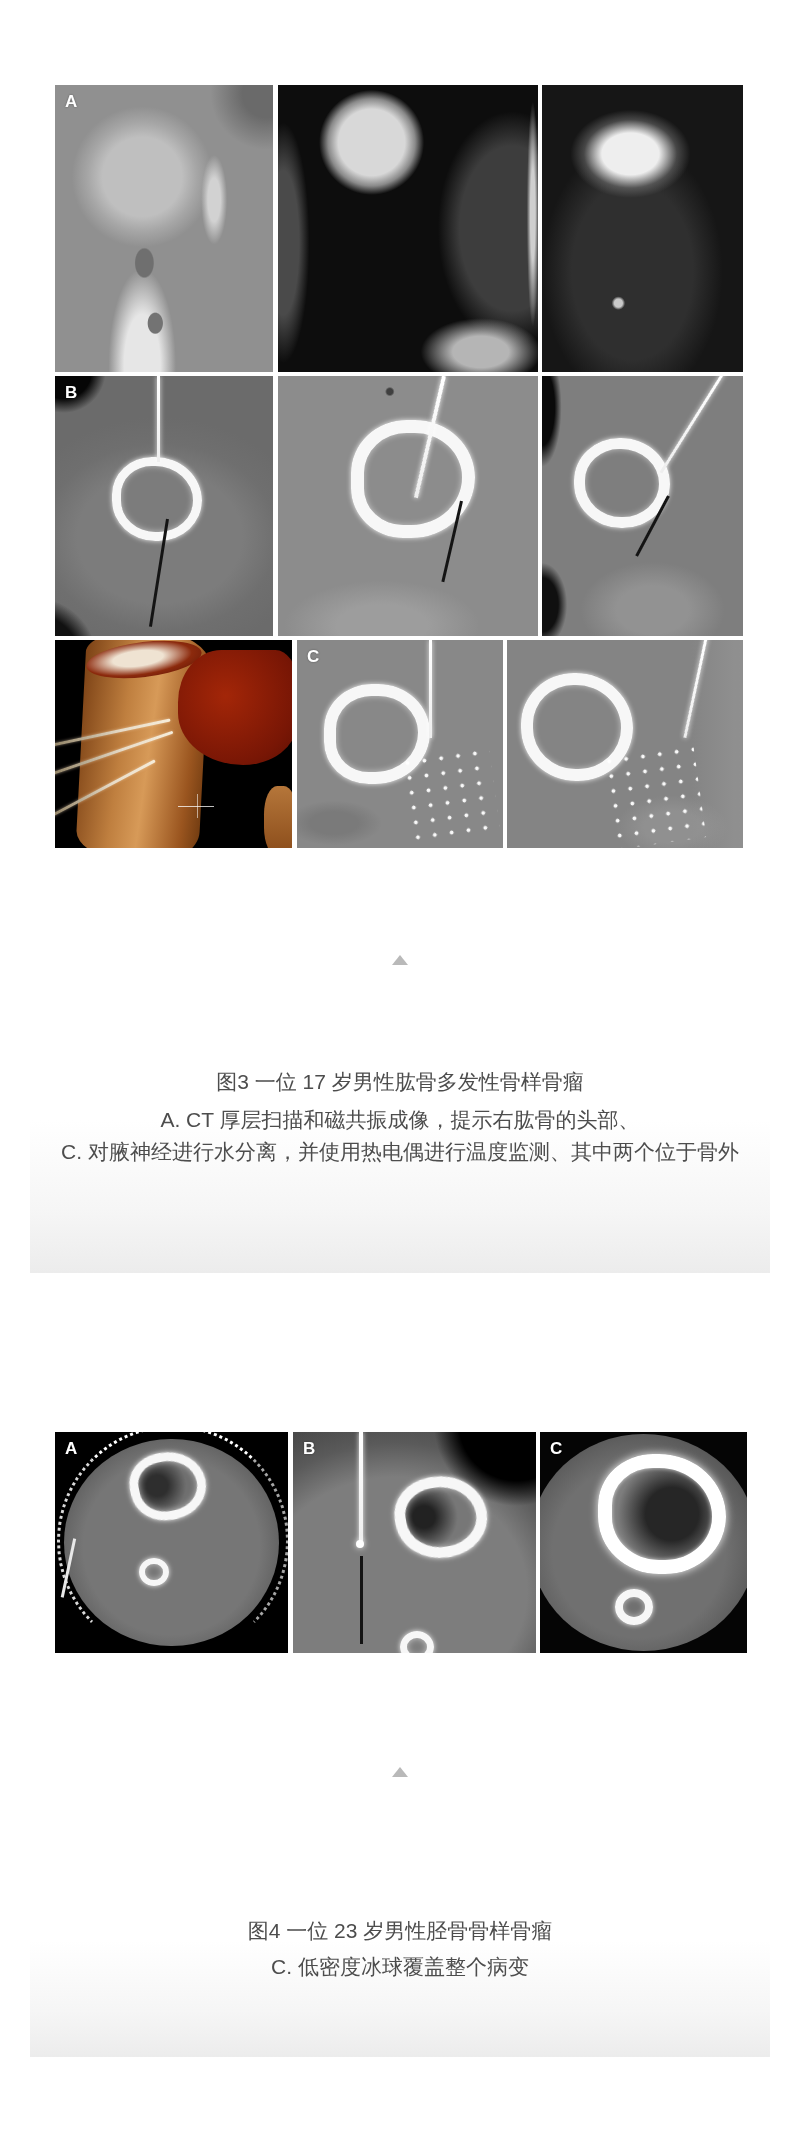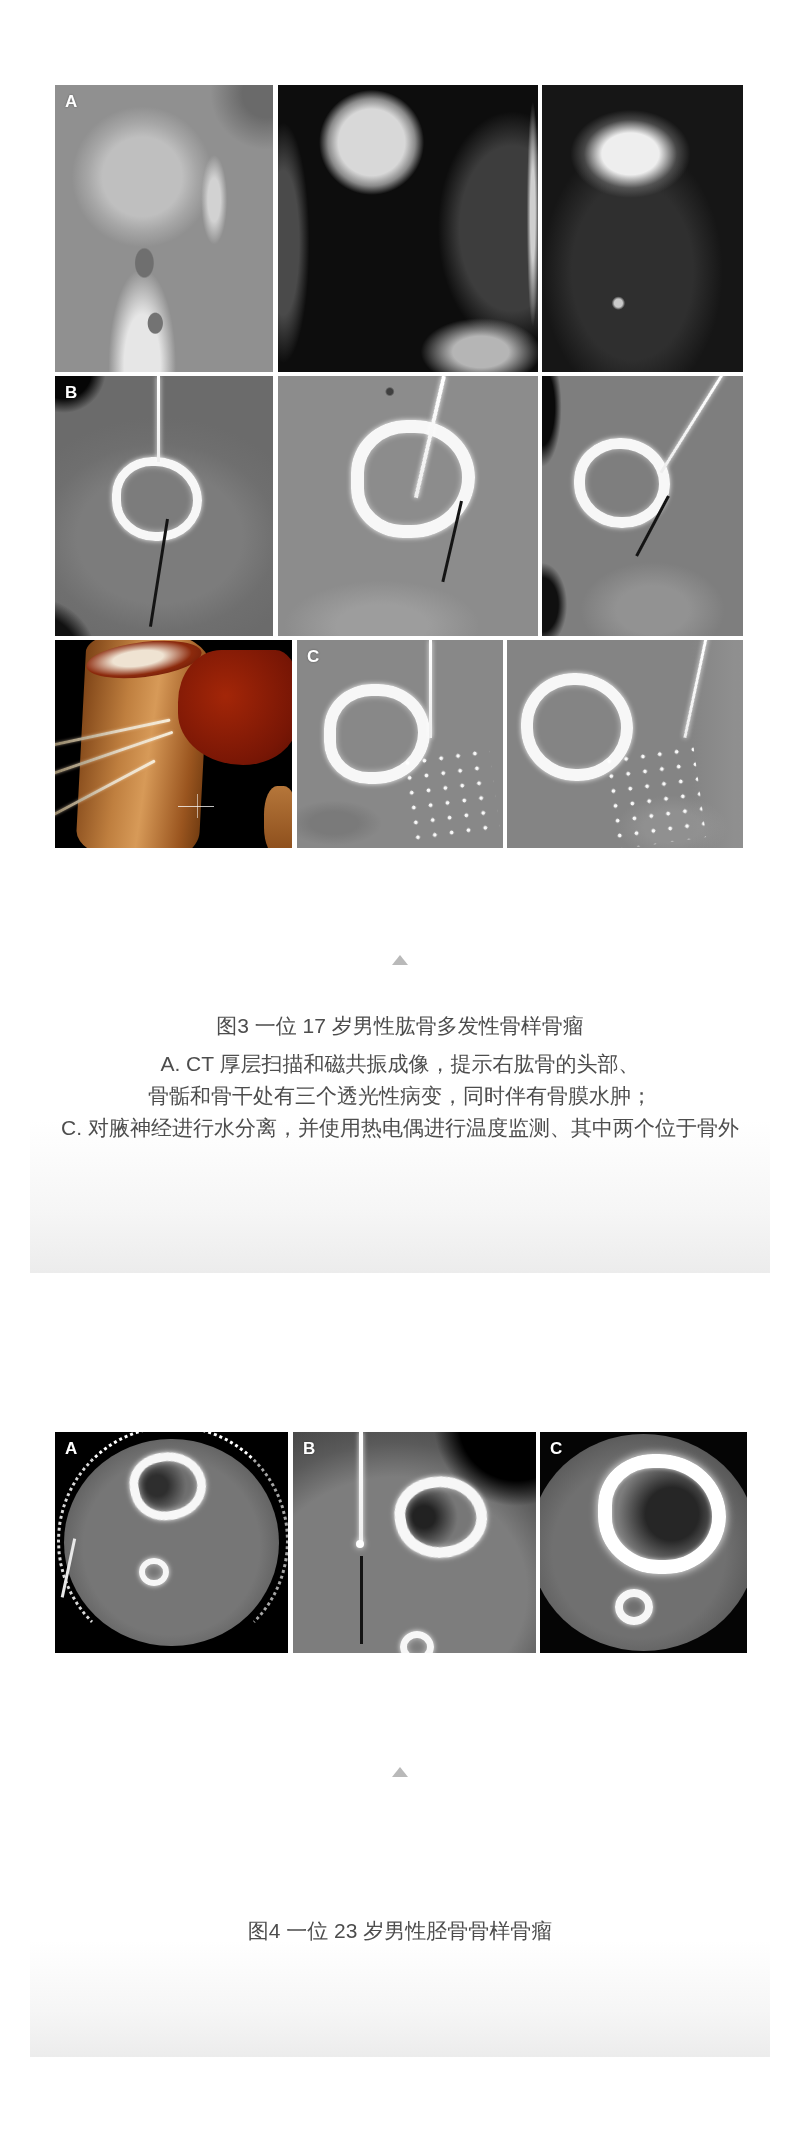--- a/index.html
+++ b/index.html
@@ -112,21 +112,21 @@
     background:radial-gradient(circle at 60% 50%,#262626 0 35%,#7d7d7d 72%);
     box-shadow:0 0 8px rgba(255,255,255,.9), inset 0 0 4px rgba(255,255,255,.7);filter:blur(.3px);}
 
   
   .tri{position:absolute;width:0;height:0;border-left:8px solid transparent;
        border-right:8px solid transparent;border-bottom:10px solid #b9b9b9;}
   .tri1{left:392px;top:955px;}
   .tri2{left:392px;top:1767px;}
   .caption{position:absolute;left:0;width:800px;text-align:center;color:#4d4d4d;
            font-size:21px;line-height:32px;}
-  .caption3{top:1010px;}
+  .caption3{top:1066px;}
   .caption4{top:1913px;line-height:36px;}
   .cap-title{display:block;}
   .caption3 .cap-line:first-of-type{margin-top:6px;}
 </style>
 </head>
 <body>
 
 <div class="page">
 
   <div class="card card1"></div>
@@ -179,21 +179,20 @@
       <div class="needle" style="left:84%;top:-2%;height:50%;transform:rotate(12deg);"></div>
       <div class="dots" style="left:42%;top:52%;width:40%;height:46%;transform:rotate(-8deg);"></div>
     </div>
   </div>
 
   <div class="tri tri1"></div>
 
   <div class="caption caption3">
     <span class="cap-title">图3 一位 17 岁男性肱骨多发性骨样骨瘤</span>
     <div class="cap-line">A. CT 厚层扫描和磁共振成像，提示右肱骨的头部、</div>
-    <div class="cap-line">骨骺和骨干处有三个透光性病变，同时伴有骨膜水肿；</div>
     <div class="cap-line">C. 对腋神经进行水分离，并使用热电偶进行温度监测、其中两个位于骨外</div>
   </div>
 
   <div class="figwrap fig4">
 
     <div class="panel p-f4a">
       <div class="leg"></div>
       <div class="dotted-arc"></div>
       <div class="skin-line"></div>
       <div class="ring" style="left:32%;top:9%;width:58px;height:50px;border-width:9px;border-radius:45% 55% 50% 50%;transform:rotate(-12deg);background:radial-gradient(circle at 32% 45%,#2e2e2e 0 22%,#6f6f6f 60%);"></div>
@@ -215,15 +214,16 @@
       <div class="tibia-bright"></div>
       <div class="ring" style="left:36%;top:71%;width:22px;height:20px;border-width:8px;border-radius:50%;"></div>
       <span class="plabel">C</span>
     </div>
   </div>
 
   <div class="tri tri2"></div>
 
   <div class="caption caption4">
     <span class="cap-title">图4 一位 23 岁男性胫骨骨样骨瘤</span>
+    <div class="cap-line">C. 低密度冰球覆盖整个病变</div>
   </div>
 
 </div>
 
 </body></html>

